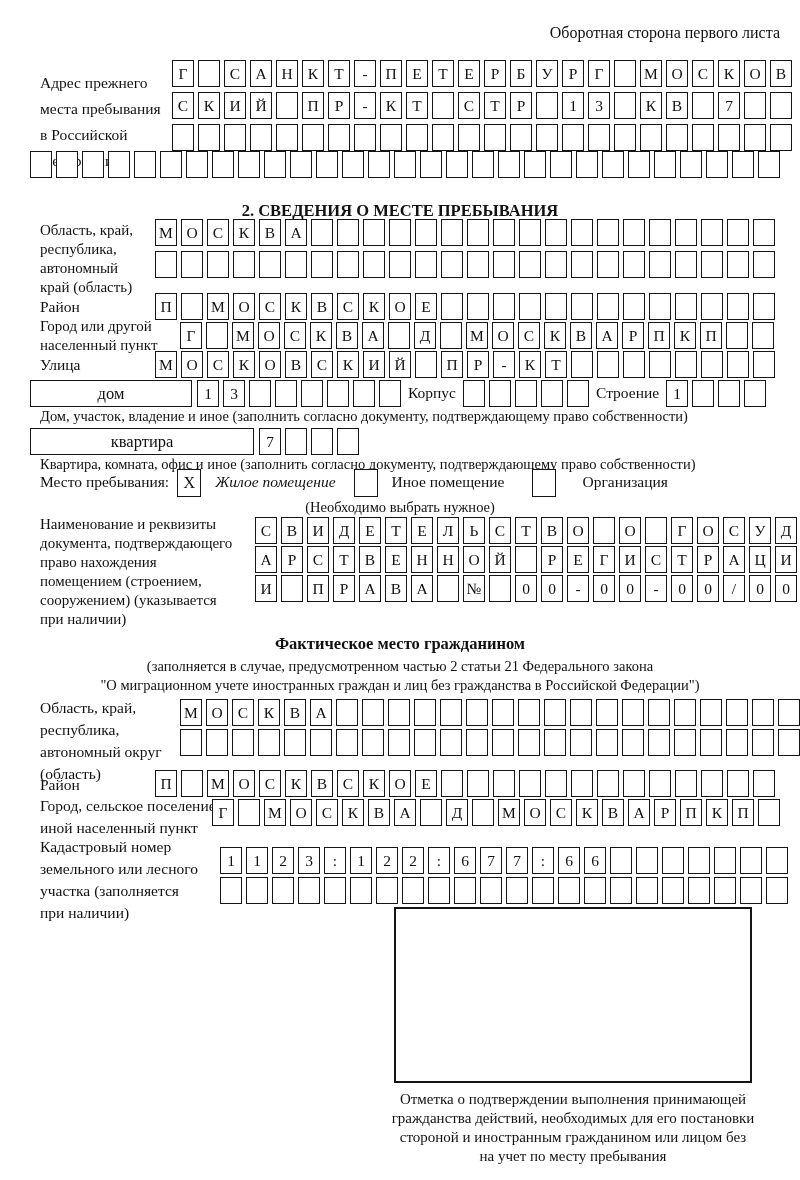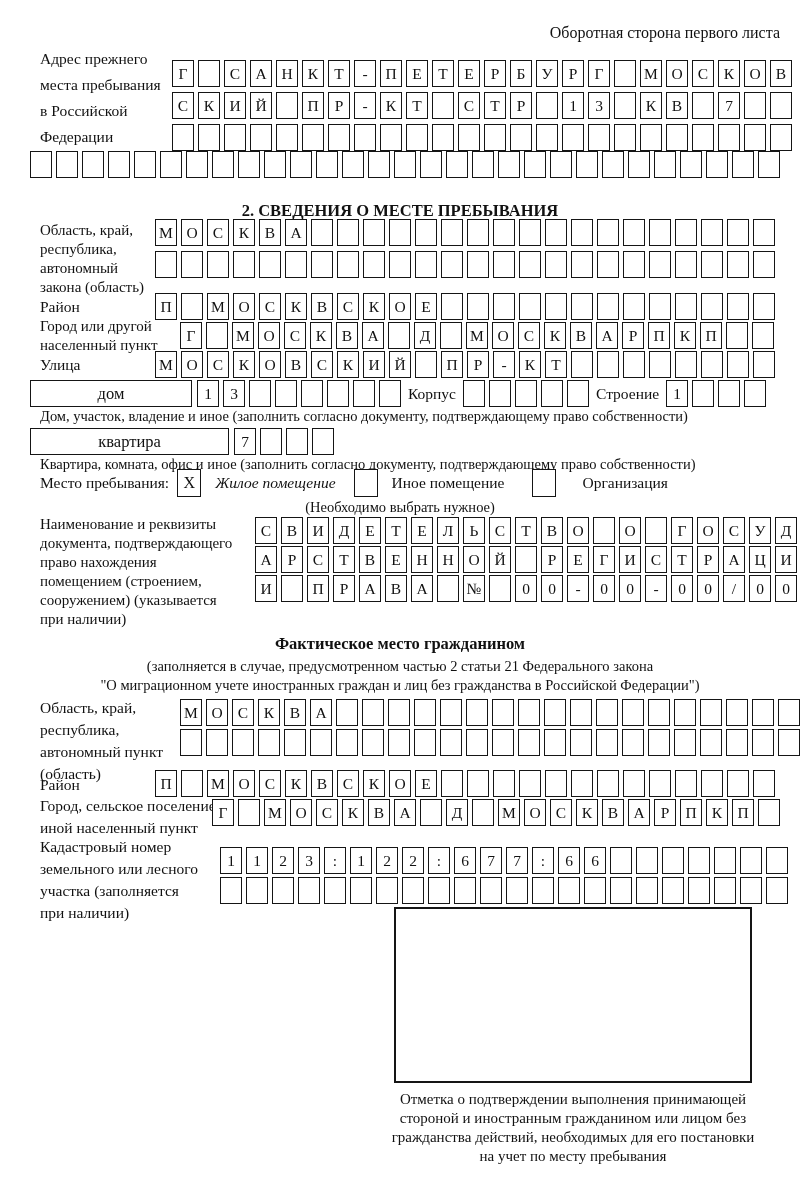--- a/index.html
+++ b/index.html
@@ -20,34 +20,34 @@
   }
   .cb{
     box-sizing:border-box;width:24px;height:28px;border:1.6px solid #151515;
     display:flex;align-items:center;justify-content:center;font-size:16px;background:#fff;flex:0 0 24px;
   }
   .lbl{font-size:15.5px;line-height:26px;}
   .lbl-tight{font-size:15px;line-height:19px;}
   .lbl-med{font-size:15.5px;line-height:22px;}
   .note{font-size:14.5px;text-align:center;width:100%;}
   .heading{font-size:16.5px;font-weight:bold;text-align:center;width:100%;}
-  .inlinerow{position:absolute;display:flex;align-items:center;}
+  .inlinerow{position:absolute;display:flex;}
   .inlinerow .gap4{display:flex;gap:4px;}
   .title{font-size:16px;}
   .stampbox{box-sizing:border-box;border:2px solid #151515;background:#fff;}
   .stampnote{font-size:15px;line-height:19px;text-align:center;}
 </style>
 </head>
 <body>
 
 <div id="page">
 
   <div class="abs title" style="top:24px;right:20px;">Оборотная сторона первого листа</div>
 
-  <div class="abs lbl" style="left:40px;top:46px;">
+  <div class="abs lbl" style="left:40px;top:70px;">
       <div>Адрес прежнего</div>
       <div>места пребывания</div>
       <div>в Российской</div>
       <div>Федерации</div>
     </div>
   <div class="grid" style="left:172px;top:60px;">
       <span class="cell">Г</span>
       <span class="cell"></span>
       <span class="cell">С</span>
       <span class="cell">А</span>
@@ -155,21 +155,21 @@
       <span class="cell"></span>
       <span class="cell"></span>
     </div>
 
   <div class="abs heading" style="left:0;top:201px;">2. СВЕДЕНИЯ О МЕСТЕ ПРЕБЫВАНИЯ</div>
 
   <div class="abs lbl-tight" style="left:40px;top:221px;">
       <div>Область, край,</div>
       <div>республика,</div>
       <div>автономный</div>
-      <div>закона (область)</div>
+      <div>край (область)</div>
     </div>
   <div class="grid" style="left:155px;top:219px;">
       <span class="cell">М</span>
       <span class="cell">О</span>
       <span class="cell">С</span>
       <span class="cell">К</span>
       <span class="cell">В</span>
       <span class="cell">А</span>
       <span class="cell"></span>
       <span class="cell"></span>
@@ -327,21 +327,21 @@
     <div class="gap4">
         <span class="cell">1</span>
         <span class="cell"></span>
         <span class="cell"></span>
         <span class="cell"></span>
       </div>
   </div>
   <div class="abs" style="left:40px;top:408px;font-size:14.5px;">Дом, участок, владение и иное (заполнить согласно документу, подтверждающему право собственности)</div>
 
   <div class="inlinerow" style="left:30px;top:428px;">
-    <div class="widebox" style="width:199px;">квартира</div>
+    <div class="widebox" style="width:224px;">квартира</div>
     <div class="gap4" style="margin-left:5px;">
         <span class="cell">7</span>
         <span class="cell"></span>
         <span class="cell"></span>
         <span class="cell"></span>
       </div>
   </div>
   <div class="abs" style="left:40px;top:456px;font-size:14.5px;">Квартира, комната, офис и иное (заполнить согласно документу, подтверждающему право собственности)</div>
 
   <div class="inlinerow" style="left:40px;top:469px;">
@@ -433,21 +433,21 @@
       <span class="cell">0</span>
     </div>
 
   <div class="abs heading" style="left:0;top:634px;">Фактическое место гражданином</div>
   <div class="abs note" style="left:0;top:658px;">(заполняется в случае, предусмотренном частью 2 статьи 21 Федерального закона</div>
   <div class="abs note" style="left:0;top:677px;">"О миграционном учете иностранных граждан и лиц без гражданства в Российской Федерации")</div>
 
   <div class="abs lbl-med" style="left:40px;top:697px;">
       <div>Область, край,</div>
       <div>республика,</div>
-      <div>автономный пункт</div>
+      <div>автономный округ</div>
       <div>(область)</div>
     </div>
   <div class="grid" style="left:180px;top:699px;">
       <span class="cell">М</span>
       <span class="cell">О</span>
       <span class="cell">С</span>
       <span class="cell">К</span>
       <span class="cell">В</span>
       <span class="cell">А</span>
       <span class="cell"></span>
@@ -604,18 +604,18 @@
       <span class="cell"></span>
       <span class="cell"></span>
       <span class="cell"></span>
       <span class="cell"></span>
       <span class="cell"></span>
     </div>
 
   <div class="abs stampbox" style="left:394px;top:907px;width:358px;height:176px;"></div>
   <div class="abs stampnote" style="left:380px;top:1090px;width:386px;">
       <div>Отметка о подтверждении выполнения принимающей</div>
+      <div>гражданства действий, необходимых для его постановки</div>
       <div>стороной и иностранным гражданином или лицом без</div>
-      <div>гражданства действий, необходимых для его постановки</div>
       <div>на учет по месту пребывания</div>
     </div>
 
 </div>
 
 </body></html>

